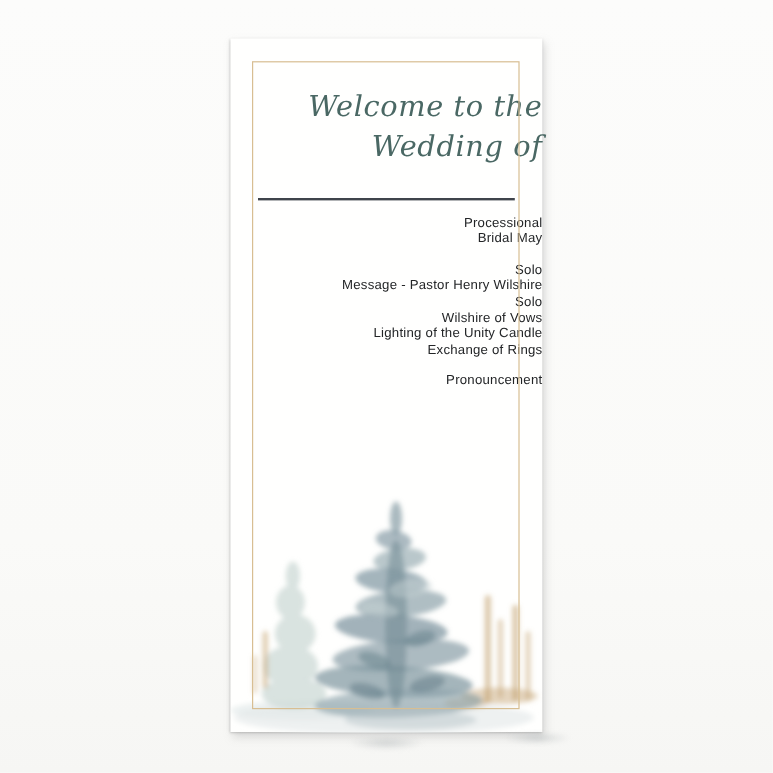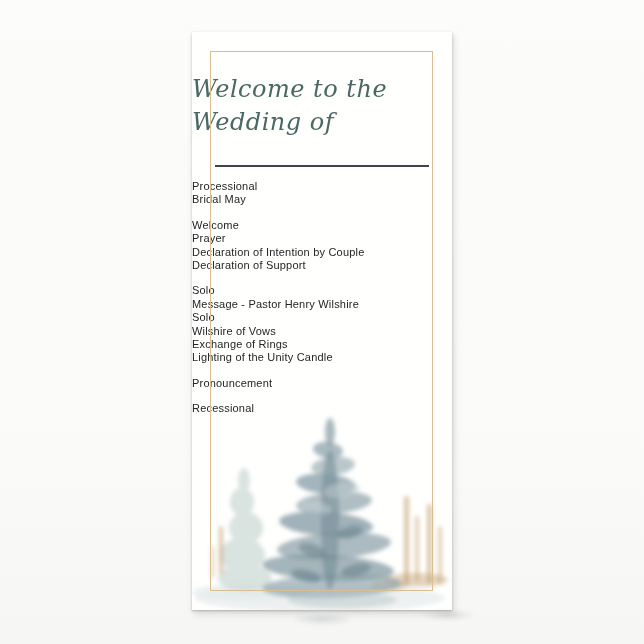--- a/index.html
+++ b/index.html
@@ -26,21 +26,21 @@
     background:#fffffe;
     box-shadow:0 1px 2px rgba(130,130,130,.5), 2px 4px 7px rgba(160,160,160,.35);
   }
   .frame{
     position:absolute;left:18px;top:19px;width:223px;height:540px;
     border:1px solid var(--gold_border);
     z-index:3;pointer-events:none;
   }
   .scene{position:absolute;left:0;bottom:0;z-index:1;}
   .content{
-    position:absolute;inset:0;z-index:2;text-align:left;
+    position:absolute;inset:0;z-index:2;text-align:right;
   }
   .script{
     font-family:"DejaVu Serif",serif;font-style:italic;font-weight:400;
     color:var(--accent_teal);
   }
   .welcome{margin:41px 0 0;font-size:24px;line-height:33px;letter-spacing:.5px;}
   .names{
     margin-top:12px;font-family:"Liberation Serif",serif;font-weight:700;
     font-size:21px;color:var(--names_teal);letter-spacing:.4px;
   }
@@ -129,38 +129,29 @@
 
       <div class="divider"></div>
 
 
       <div class="program">
         <div class="group">
           <div>Processional</div>
           <div>Bridal May</div>
         </div>
         <div class="group">
-          <div>Welcome</div>
-          <div>Prayer</div>
-          <div>Declaration of Intention by Couple</div>
-          <div>Declaration of Support</div>
-        </div>
-        <div class="group">
           <div>Solo</div>
           <div>Message - Pastor Henry Wilshire</div>
           <div>Solo</div>
           <div>Wilshire of Vows</div>
+          <div>Lighting of the Unity Candle</div>
           <div>Exchange of Rings</div>
-          <div>Lighting of the Unity Candle</div>
         </div>
         <div class="group">
           <div>Pronouncement</div>
-        </div>
-        <div class="group">
-          <div>Recessional</div>
         </div>
       </div>
     </div>
   </div>
 
   <div class="reflection refl-a"></div>
   <div class="reflection refl-b"></div>
 </div>
 
 </body></html>

